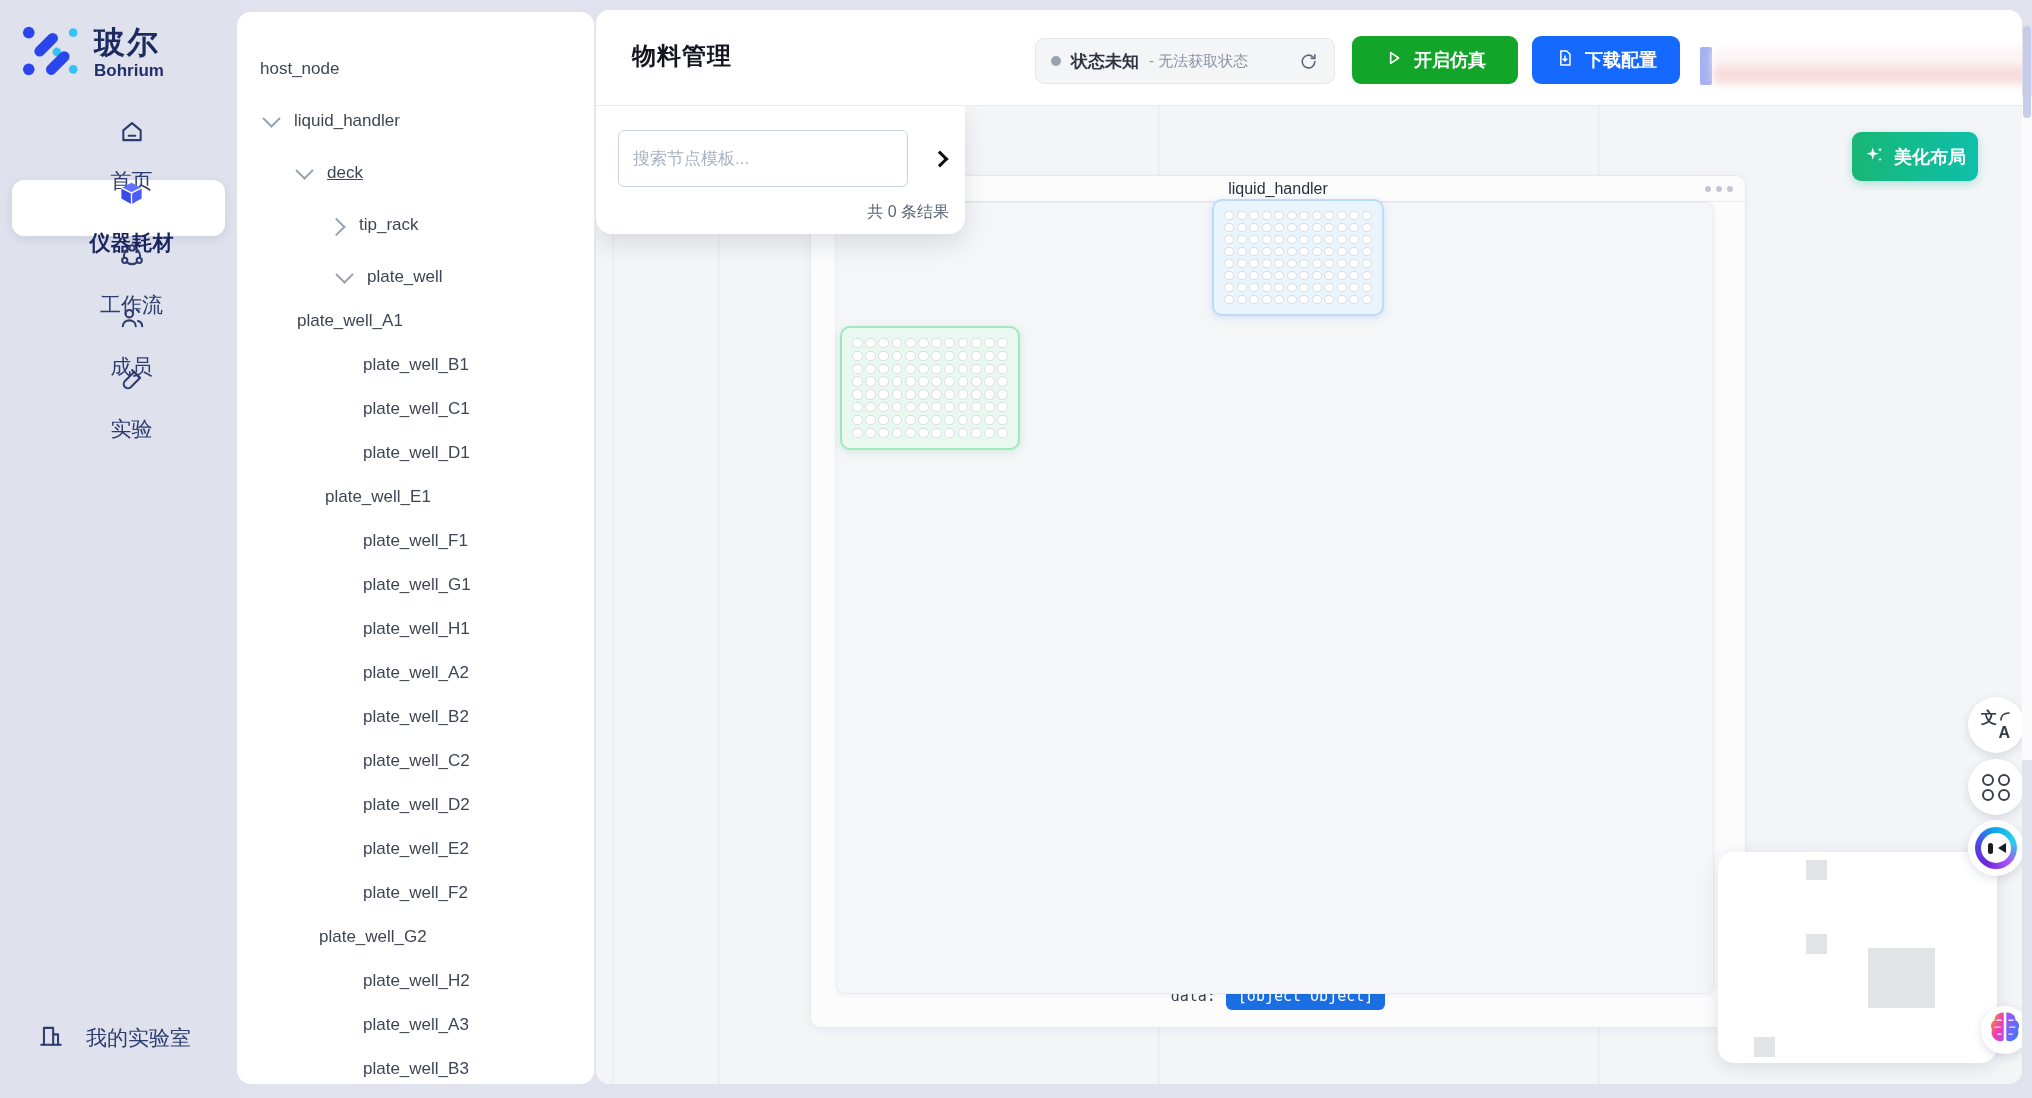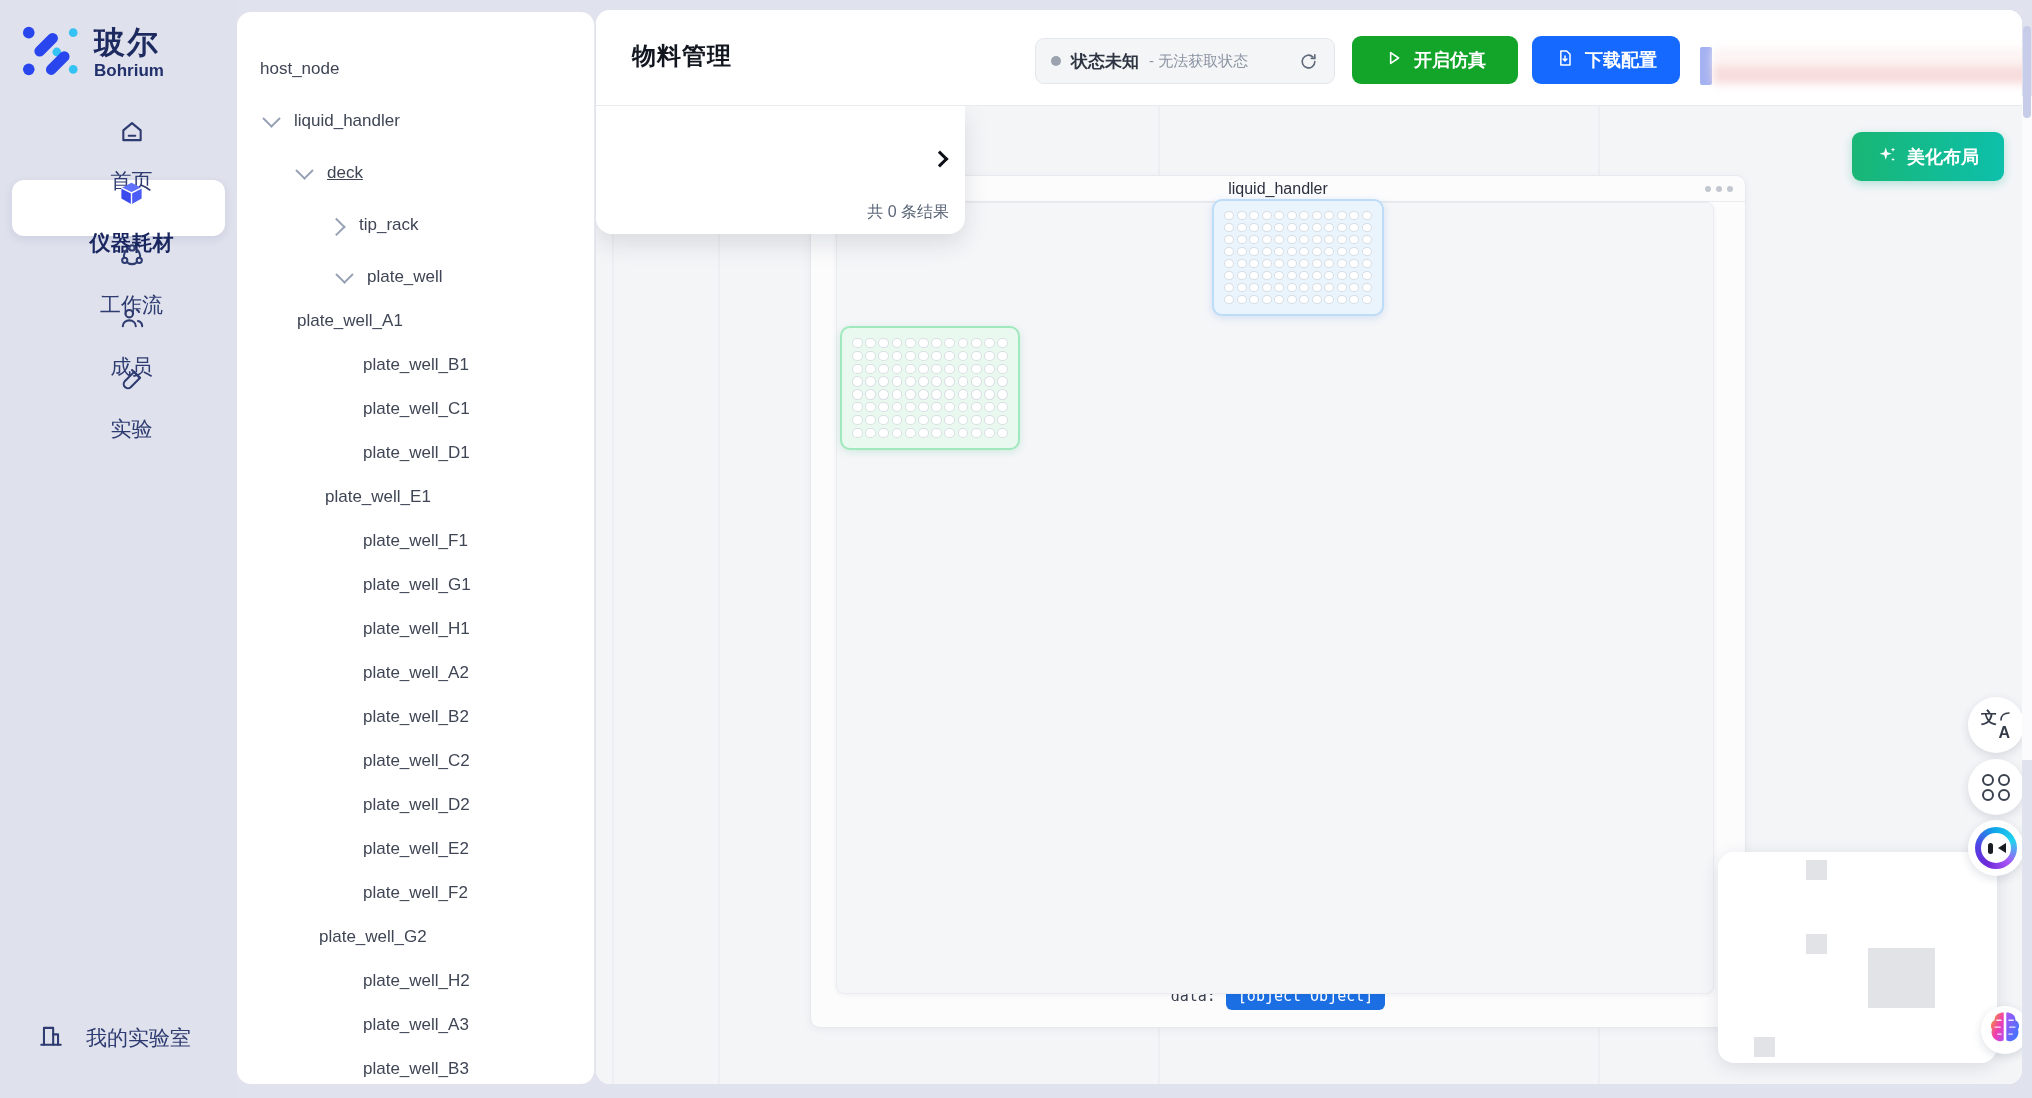--- a/index.html
+++ b/index.html
@@ -81,21 +81,21 @@
   .data-pill{background:#1b6fe3;color:#fff;font-size:15px;padding:5px 12px;border-radius:6px;}
   
   .plate{position:absolute;border-radius:10px;z-index:4;display:grid;
          grid-template-columns:repeat(12,1fr);gap:2.5px;padding:10px;box-sizing:border-box;}
   .plate-blue{left:616px;top:93px;width:172px;height:117px;background:#eaf4fd;border:2px solid #bcdcf8;
               box-shadow:0 2px 8px rgba(60,130,220,.18);}
   .plate-green{left:244px;top:220px;width:180px;height:124px;background:#e9f9ef;border:2px solid #a0e8bd;
                box-shadow:0 2px 8px rgba(40,180,110,.18);}
   .well{background:#fff;border:1px solid #d9dee4;border-radius:50%;box-sizing:border-box;}
   
-  .beautify-btn{position:absolute;left:1256px;top:26px;width:152px;height:49px;border:none;border-radius:9px;
+  .beautify-btn{position:absolute;left:1256px;top:26px;width:126px;height:49px;border:none;border-radius:9px;
                 background:linear-gradient(95deg,#19b674,#0dc0ab);color:#fff;font-size:18px;font-weight:600;
                 display:flex;align-items:center;justify-content:center;gap:9px;z-index:6;cursor:pointer;
                 box-shadow:0 3px 10px rgba(16,180,150,.30);font-family:inherit;}
   
   .minimap{position:absolute;left:1122px;top:746px;width:279px;height:211px;background:#fff;
            border-radius:16px;box-shadow:0 4px 18px rgba(30,40,80,.12);z-index:5;}
   .mini-rect{position:absolute;background:#e2e3e6;}
   .mini-r1{left:88px;top:8px;width:21px;height:20px;}
   .mini-r2{left:88px;top:82px;width:21px;height:20px;}
   .mini-r3{left:150px;top:96px;width:67px;height:60px;}
@@ -325,20 +325,21 @@
       <span>下载配置</span>
     </button>
 
     <div class="redact-block"></div>
     <div class="redact-bar"></div>
   </header>
 
   <div class="canvas">
 
     <div class="search-popup">
+      <input class="search-input" type="text" placeholder="搜索节点模板..." style="">
       <span class="popup-chevron"></span>
       <span class="popup-results">共 0 条结果</span>
     </div>
 
     <div class="node-card">
       <div class="node-header">
         <span class="node-title">liquid_handler</span>
         <span class="node-dots">
             <i></i>
             <i></i>

